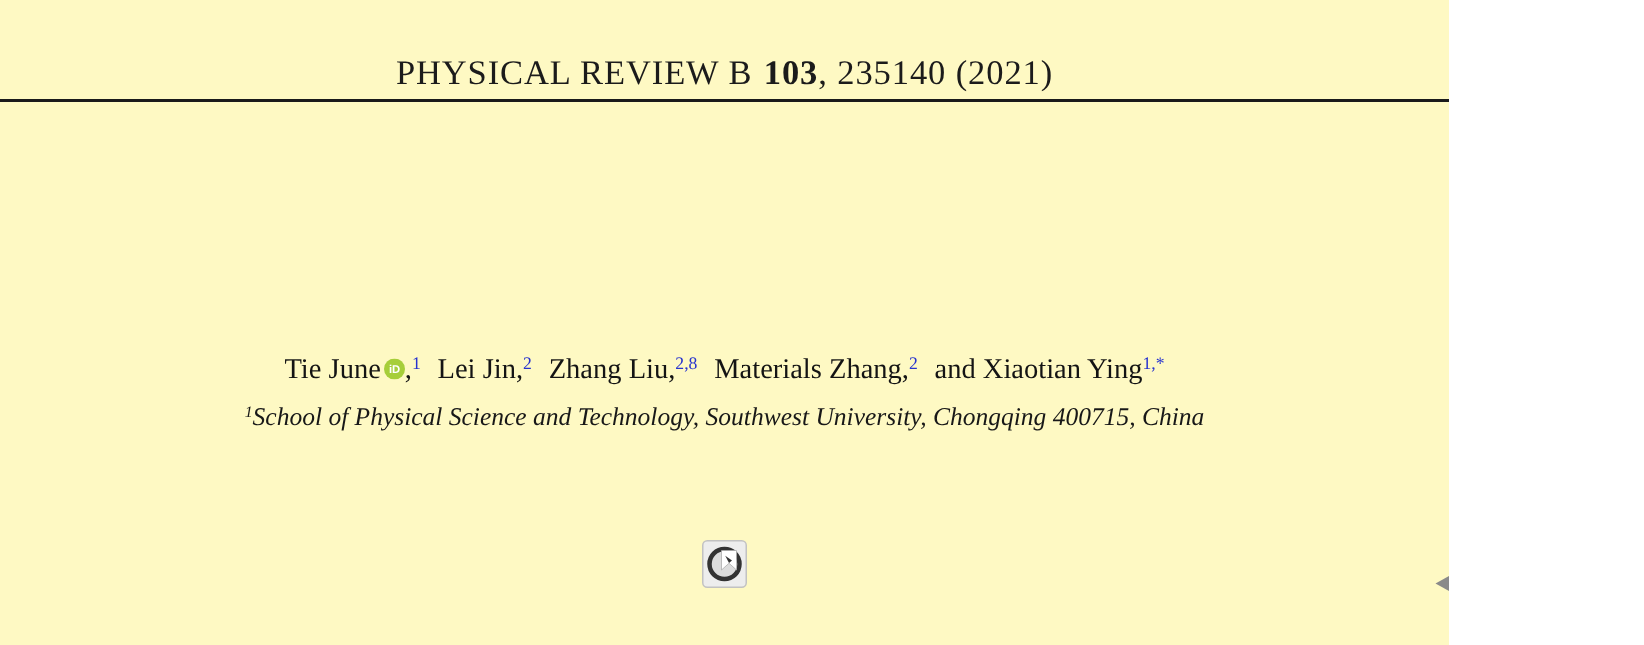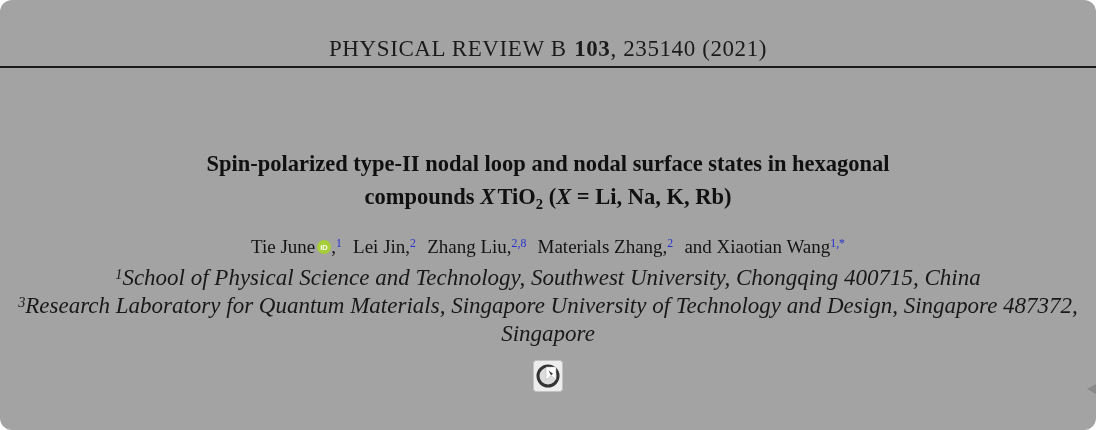--- a/index.html
+++ b/index.html
@@ -1,23 +1,22 @@
 <!DOCTYPE html>
 <html style="--link-blue: #2733cf; --orcid-green: #a6ce39; --rule-color: #1a1a1a;"><head>
 <meta charset="utf-8">
 <style>
   html,body{margin:0;padding:0;background:#fff;}
   .page{
     position:relative;
-    width:1096px;height:430px;
-    background:#a3a3a3;
+    width:966px;height:430px;
+    background:#fef9c3;
     font-family:"Liberation Serif", serif;
     color:#151515;
     overflow:hidden;
-    border-radius:12px;
   }
   .journal-header{
     position:absolute; top:36px; left:0; right:0;
     text-align:center;
     font-size:23px;
     letter-spacing:0.6px;
     color:#1b1b1b;
   }
   .journal-volume{font-weight:700; margin-left:0.33em;}
   .header-rule{
@@ -52,21 +51,21 @@
   .orcid{
     display:inline-block;
     width:14px;height:14px;
     vertical-align:-1px;
     margin-left:2px;
     cursor:pointer;
   }
   .affiliations{
     position:absolute; top:265px; left:0; right:0;
     text-align:center;
-    font-size:23px;
+    font-size:17px;
     line-height:25px;
     color:#181818;
   }
   .affiliation-text{font-style:italic;}
   .aff-sup{
     font-size:62%;
     position:relative; top:-0.45em;
     font-style:italic;
   }
   .history-row{
@@ -92,39 +91,34 @@
 </head>
 <body>
 
 <div class="page">
 
   <div class="journal-header">
     <span>PHYSICAL REVIEW B</span><span class="journal-volume">103</span><span>, 235140 (2021)</span>
   </div>
   <div class="header-rule"></div>
 
-  <div class="paper-title">
-    <div>Spin-polarized type-II nodal loop and nodal surface states in hexagonal</div>
-    <div><span>compounds </span><span class="seg-x">X</span><span>TiO</span><span class="sub">2</span><span> (</span><span class="ital">X</span><span> = Li, Na, K, Rb)</span></div>
-  </div>
 
   <div class="authors">
     <span class="author"><span>Tie June</span><svg class="orcid" viewBox="0 0 14 14">
           <circle cx="7" cy="7" r="7" fill="#a6ce39"></circle>
           <text x="7" y="9.8" text-anchor="middle" font-size="7.5" font-family="Liberation Sans, sans-serif" font-weight="bold" fill="#ffffff">iD</text>
         </svg><span>,</span><span class="sup sup-link">1</span></span>
     <span class="author"><span>Lei Jin</span><span>,</span><span class="sup sup-link">2</span></span>
     <span class="author"><span>Zhang Liu</span><span>,</span><span class="sup sup-link">2,8</span></span>
     <span class="author"><span>Materials Zhang</span><span>,</span><span class="sup sup-link">2</span></span>
-    <span class="author"><span>and Xiaotian Wang</span><span></span><span class="sup sup-link">1,*</span></span>
+    <span class="author"><span>and Xiaotian Ying</span><span></span><span class="sup sup-link">1,*</span></span>
   </div>
 
   <div class="affiliations">
     <div><span class="aff-sup">1</span><span class="affiliation-text">School of Physical Science and Technology, Southwest University, Chongqing 400715, China</span></div>
-    <div><span class="aff-sup">3</span><span class="affiliation-text">Research Laboratory for Quantum Materials, Singapore University of Technology and Design, Singapore 487372, Singapore</span></div>
   </div>
 
   <div class="history-row">
     <svg class="crossmark" viewBox="0 0 30 32">
       <rect x="0.5" y="0.5" width="29" height="31" rx="3" fill="#ededed" stroke="#c2c2c2"></rect>
       <circle cx="15" cy="16" r="10" fill="#dcdcdc" stroke="#333333" stroke-width="3"></circle>
       <path d="M13 7 h10 v13 l-5 -4.5 l-5 4.5 z" fill="#ffffff" stroke="#aaaaaa" stroke-width="0.5"></path>
       <path d="M15.5 10.5 l4.5 3.2 l-2 1.6 z" fill="#333333"></path>
     </svg>
   </div>

